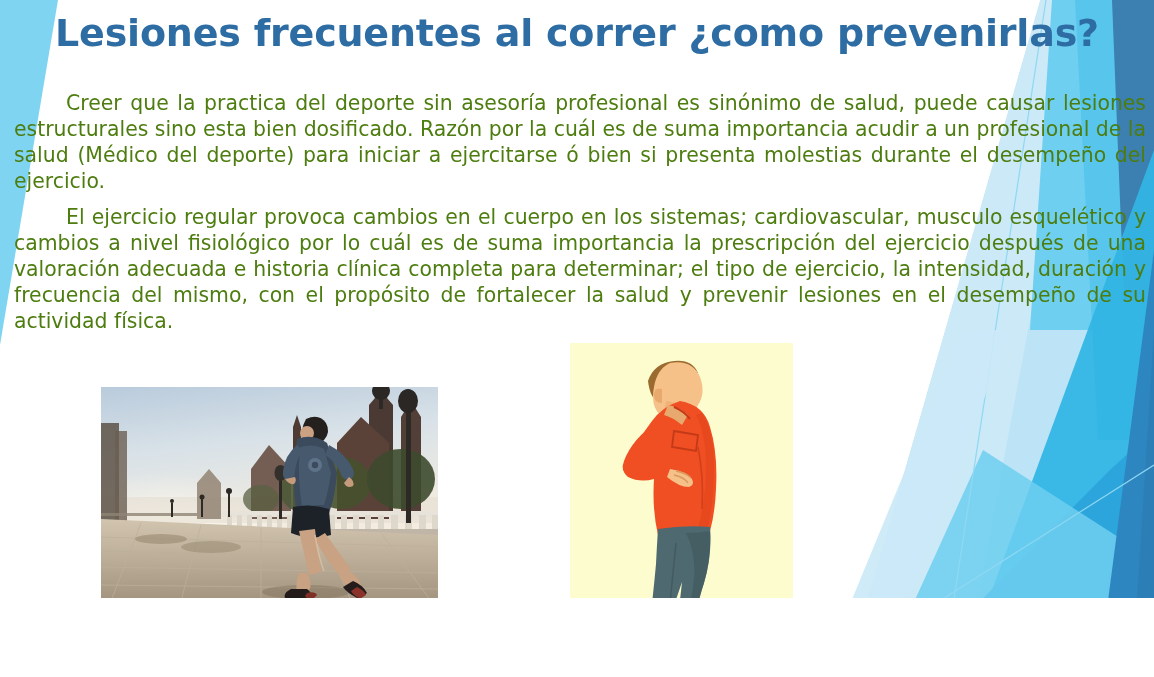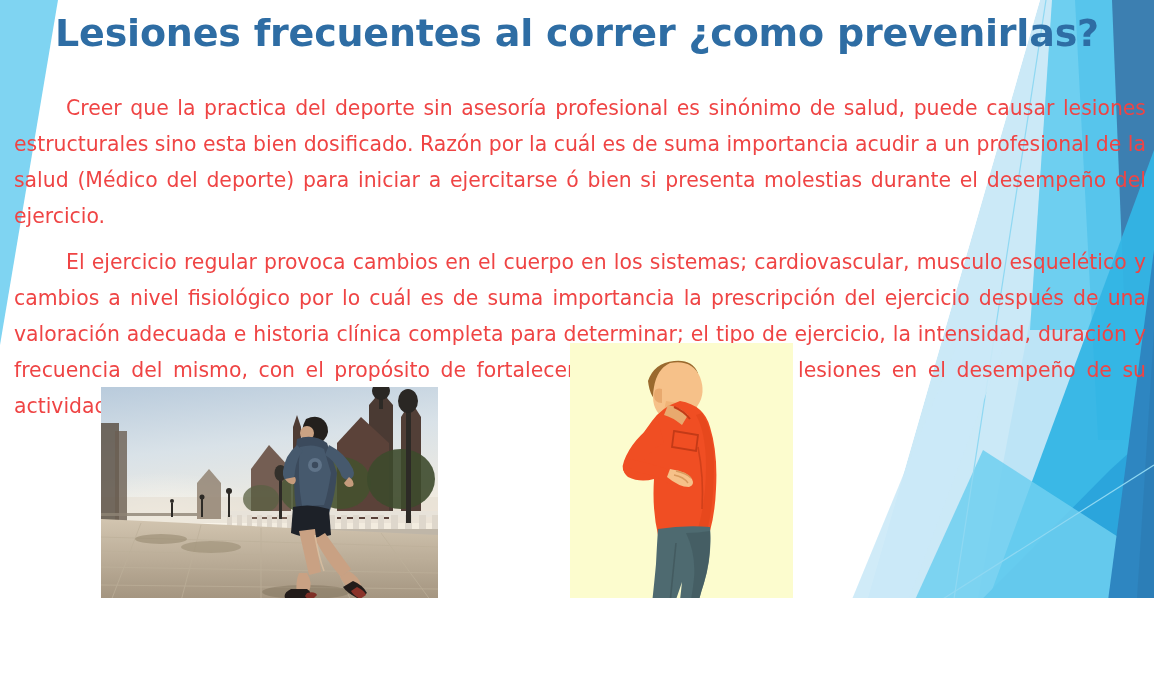--- a/index.html
+++ b/index.html
@@ -45,24 +45,24 @@
     white-space: nowrap;
   }
 
   
   #body-text {
     position: absolute;
     left: 14px;
     top: 90px;
     width: 1132px;
     z-index: 5;
-    color: #ef4444;
+    color: #4d7c0f;
     font-family: "DejaVu Sans", sans-serif;
     font-size: 20.4px;
-    line-height: 36px;
+    line-height: 26px;
   }
   .para {
     margin: 0 0 10px 0;
     text-indent: 52px;
     text-align: justify;
     text-justify: inter-word;
   }
   .para:last-child { margin-bottom: 8px; }
 
   

